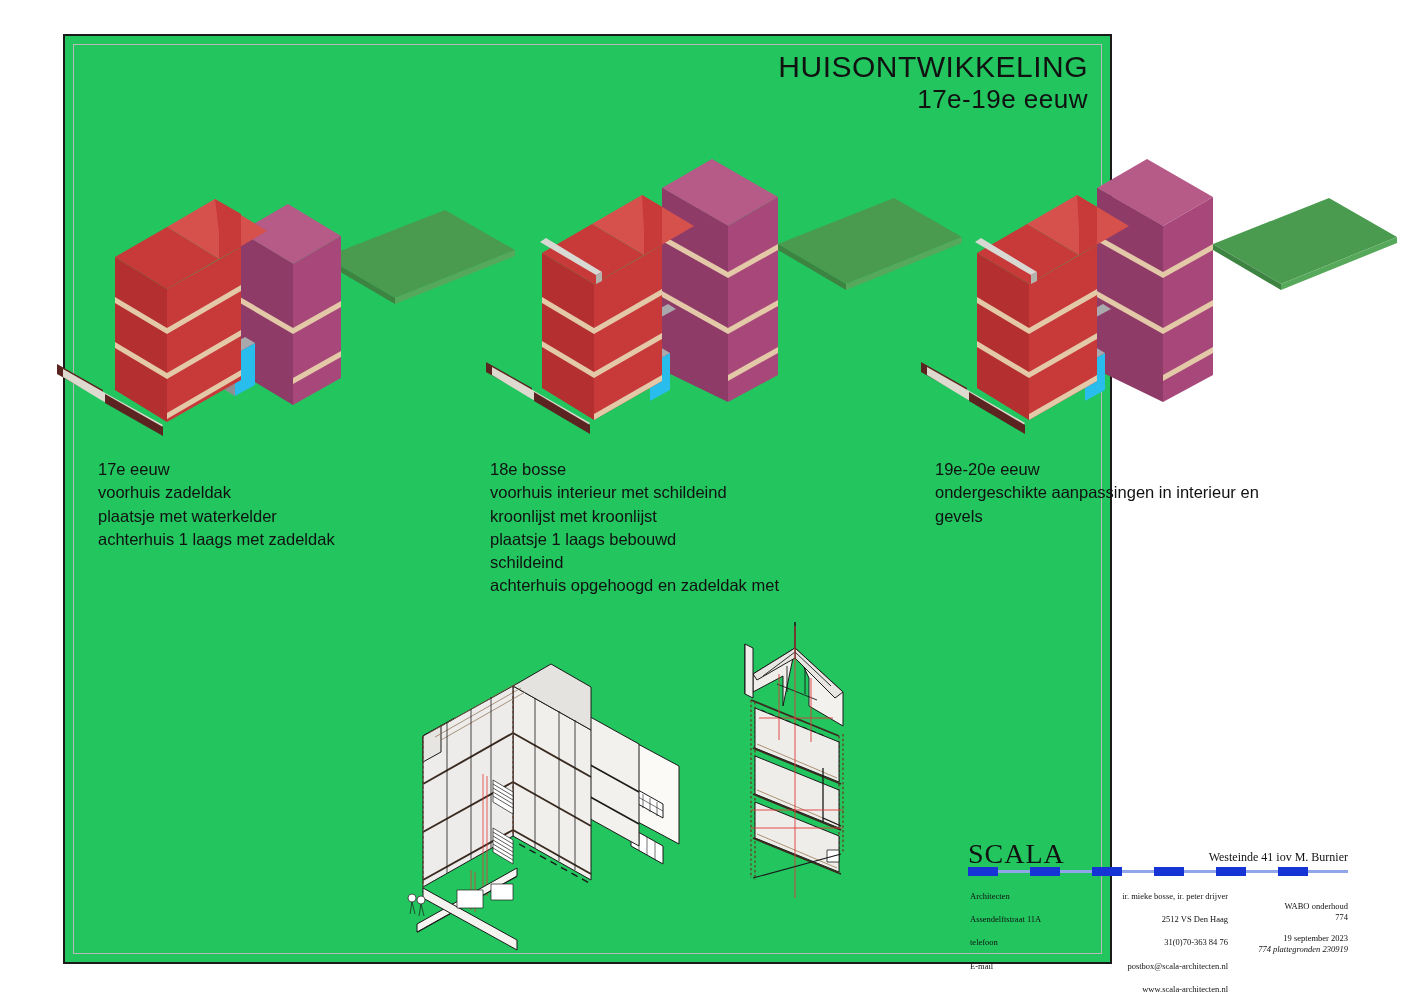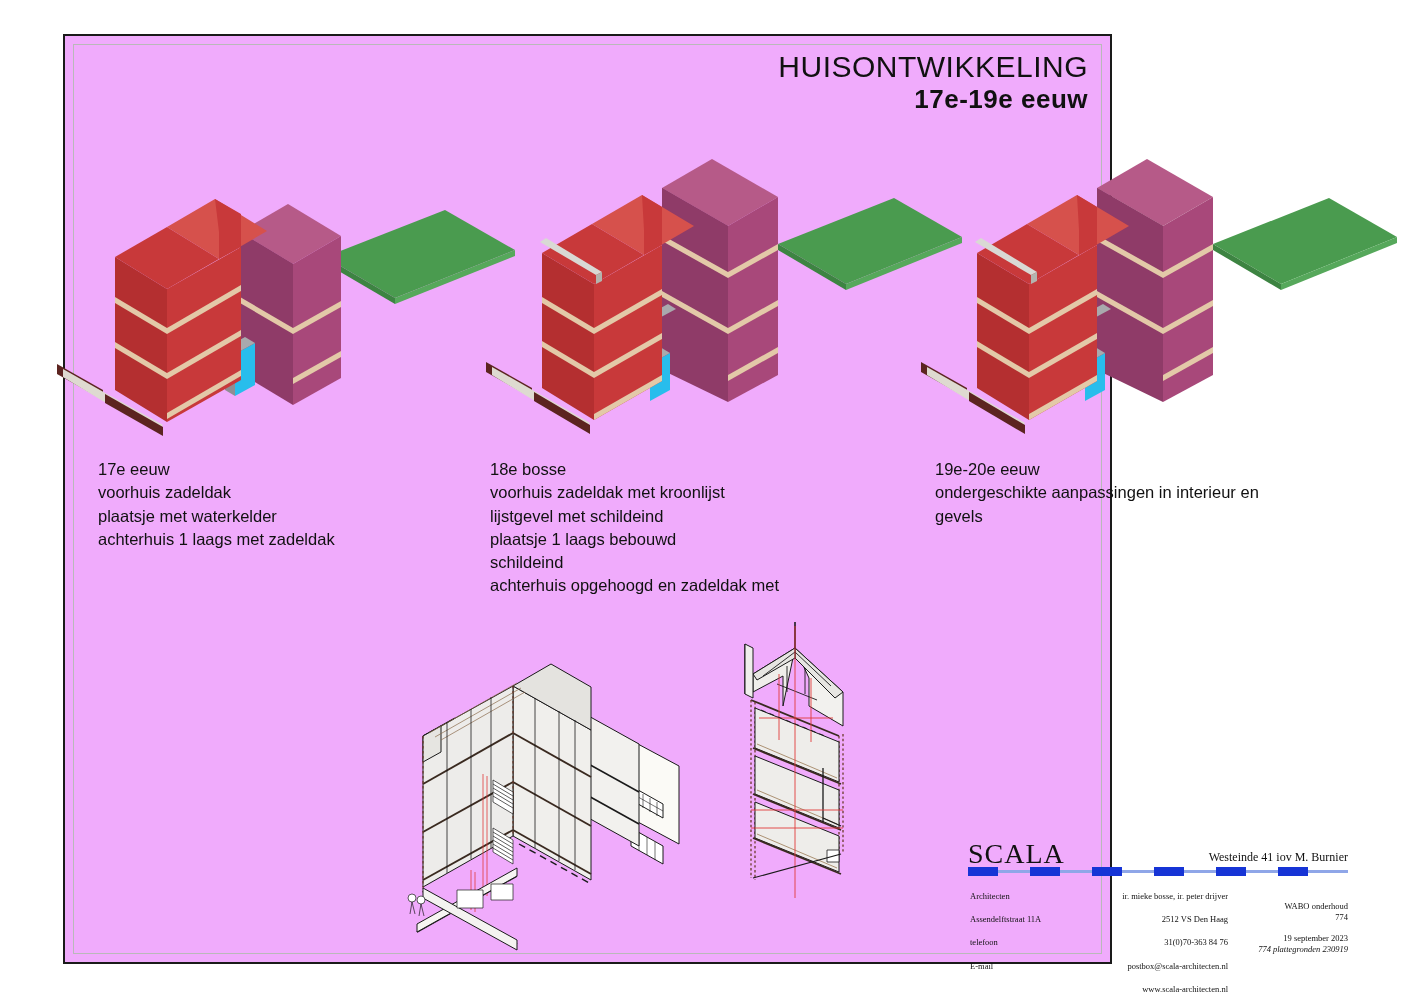--- a/index.html
+++ b/index.html
@@ -1,28 +1,28 @@
 <!DOCTYPE html>
 <html><head>
 <meta charset="utf-8">
 <style>
   html,body{margin:0;padding:0;background:#ffffff;}
   body{width:1414px;height:1000px;position:relative;overflow:hidden;
        font-family:"Liberation Sans",sans-serif;}
 
   
   #sheet{position:absolute;left:63px;top:34px;width:1049px;height:930px;
-          border:2px solid #1a1a1a;background:#f0abfc;box-sizing:border-box;}
+          border:2px solid #1a1a1a;background:#22c55e;box-sizing:border-box;}
   #sheet-inner{position:absolute;left:8px;top:8px;right:8px;bottom:8px;
           border:1px solid #b9b9b9;box-sizing:border-box;pointer-events:none;}
 
   
   #title-block{position:absolute;right:22px;top:14px;text-align:right;}
   .t-main{font-size:30px;letter-spacing:.5px;color:#111;line-height:1.14;font-weight:400;}
-  .t-sub{font-size:26px;letter-spacing:.5px;color:#111;line-height:1.18;font-weight:700;}
+  .t-sub{font-size:26px;letter-spacing:.5px;color:#111;line-height:1.18;font-weight:400;}
 
   
   #models{position:absolute;left:0;top:96px;width:100%;height:330px;}
   .model{position:absolute;top:0;width:440px;height:330px;}
   .model svg{display:block;width:100%;height:100%;overflow:visible;}
 
   
   .caption{position:absolute;font-size:16.5px;line-height:1.41;color:#111;}
   .caption div{white-space:pre;}
 
@@ -232,22 +232,22 @@
 
   <div class="caption" style="left:33px;top:422px;">
     <div>17e eeuw</div>
     <div>voorhuis zadeldak</div>
     <div>plaatsje met waterkelder</div>
     <div>achterhuis 1 laags met zadeldak</div>
   </div>
 
   <div class="caption" style="left:425px;top:422px;">
     <div>18e bosse</div>
-    <div>voorhuis zadeldak met kroonlijst</div>
-    <div>lijstgevel met schildeind</div>
+    <div>voorhuis interieur met schildeind</div>
+    <div>kroonlijst met kroonlijst</div>
     <div>plaatsje 1 laags bebouwd</div>
     <div>schildeind</div>
     <div>achterhuis opgehoogd en zadeldak met</div>
   </div>
 
   <div class="caption" style="left:870px;top:422px;">
     <div>19e-20e eeuw</div>
     <div>ondergeschikte aanpassingen in interieur en</div>
     <div>gevels</div>
   </div>

